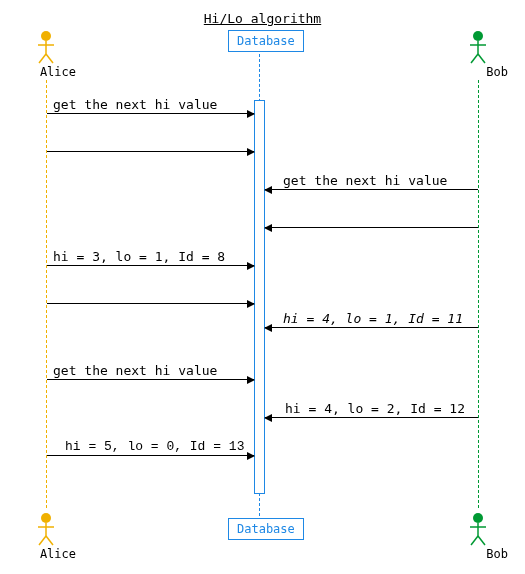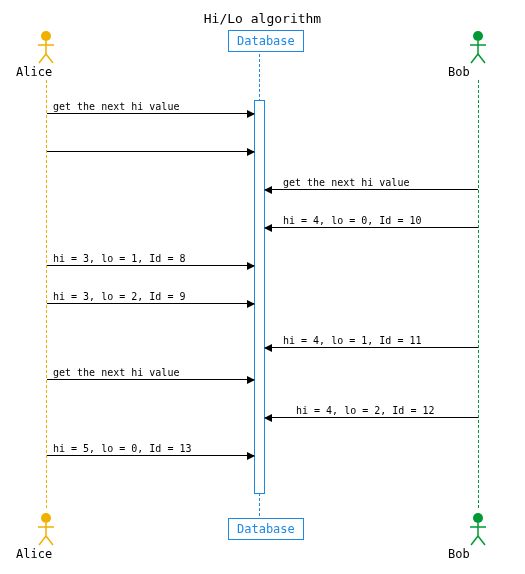--- a/index.html
+++ b/index.html
@@ -18,21 +18,21 @@
   .title {
     position: absolute;
     width: 100%;
     text-align: center;
     font-size: 13px;
   }
   
   .actor {
     position: absolute;
     width: 60px;
-    text-align: left;
+    text-align: right;
   }
   .actor svg { display:block; margin: 0 auto; }
   .actor-label { margin-top: 1px; }
   
   .lifeline {
     position: absolute;
     width: 0;
   }
   
   .db-box {
@@ -53,21 +53,21 @@
   }
   
   .msg {
     position: absolute;
     height: 16px;
   }
   .msg .label {
     position: absolute;
     bottom: 2px;
     white-space: nowrap;
-    font-size: 10px;
+    font-size: 13px;
   }
   .msg .line {
     position: absolute;
     bottom: 0;
     height: 0;
     border-top: 1.3px solid #000;
   }
   .arrow-r {
     position: absolute;
     bottom: -4px;
@@ -83,21 +83,21 @@
     border-top: 4px solid transparent;
     border-bottom: 4px solid transparent;
     border-right: 8px solid #000;
   }
 </style>
 </head>
 <body>
 
 <div class="stage">
 
-  <div class="title" style="top:11px;">Hi/Lo algorithm</div>
+  <div class="title" style="top:11px;text-decoration:underline;">Hi/Lo algorithm</div>
 
   <div class="actor" style="left:16px; top:30px;">
     <svg width="20" height="34">
       <circle cx="10" cy="6" r="5" fill="#f0b000"></circle>
       <line x1="10" y1="11" x2="10" y2="24" stroke="#f0b000" stroke-width="1.5"></line>
       <line x1="2" y1="15" x2="18" y2="15" stroke="#f0b000" stroke-width="1.5"></line>
       <line x1="10" y1="24" x2="3" y2="33" stroke="#f0b000" stroke-width="1.5"></line>
       <line x1="10" y1="24" x2="17" y2="33" stroke="#f0b000" stroke-width="1.5"></line>
     </svg>
     <div class="actor-label">Alice</div>
@@ -133,51 +133,49 @@
         <div class="arrow-r" style="right: -1px;"></div>
       </div>
       <div class="msg" style="top: 174px; left: 265px; width: 213px;">
         <div class="line" style="left: 0px; right: 0px;"></div>
         <div class="arrow-l" style="left: -1px;"></div>
         <div class="label" style="left: 18px;">get the next hi value</div>
       </div>
       <div class="msg" style="top: 212px; left: 265px; width: 213px;">
         <div class="line" style="left: 0px; right: 0px;"></div>
         <div class="arrow-l" style="left: -1px;"></div>
-        <div class="label" style="left: 18px;">hi = 4, lo = 0, Id = 10</div>
       </div>
       <div class="msg" style="top: 250px; left: 47px; width: 207px; text-align: center;">
         <div class="line" style="left: 0px; right: 0px;"></div>
         <div class="arrow-r" style="right: -1px;"></div>
         <div class="label" style="left: 6px;">hi = 3, lo = 1, Id = 8</div>
       </div>
       <div class="msg" style="top: 288px; left: 47px; width: 207px;">
         <div class="line" style="left: 0px; right: 0px;"></div>
         <div class="arrow-r" style="right: -1px;"></div>
-        <div class="label" style="left: 6px;">hi = 3, lo = 2, Id = 9</div>
-      </div>
-      <div class="msg" style="top: 332px; left: 265px; width: 213px;">
+      </div>
+      <div class="msg" style="top: 312px; left: 265px; width: 213px; font-style: italic;">
         <div class="line" style="left: 0px; right: 0px;"></div>
         <div class="arrow-l" style="left: -1px;"></div>
         <div class="label" style="left: 18px;">hi = 4, lo = 1, Id = 11</div>
       </div>
       <div class="msg" style="top: 364px; left: 47px; width: 207px;">
         <div class="line" style="left: 0px; right: 0px;"></div>
         <div class="arrow-r" style="right: -1px;"></div>
         <div class="label" style="left: 6px;">get the next hi value</div>
       </div>
       <div class="msg" style="top: 402px; left: 265px; width: 213px;">
         <div class="line" style="left: 0px; right: 0px;"></div>
         <div class="arrow-l" style="left: -1px;"></div>
-        <div class="label" style="left: 31px;">hi = 4, lo = 2, Id = 12</div>
+        <div class="label" style="left: 20px;">hi = 4, lo = 2, Id = 12</div>
       </div>
       <div class="msg" style="top: 440px; left: 47px; width: 207px;">
         <div class="line" style="left: 0px; right: 0px;"></div>
         <div class="arrow-r" style="right: -1px;"></div>
-        <div class="label" style="left: 6px;">hi = 5, lo = 0, Id = 13</div>
+        <div class="label" style="left: 18px; font-family: Liberation Mono, monospace;">hi = 5, lo = 0, Id = 13</div>
       </div>
     </div>
 
   <div class="db-box" style="left:228px; top:518px;">Database</div>
 
   <div class="actor" style="left:16px; top:512px;">
     <svg width="20" height="34">
       <circle cx="10" cy="6" r="5" fill="#f0b000"></circle>
       <line x1="10" y1="11" x2="10" y2="24" stroke="#f0b000" stroke-width="1.5"></line>
       <line x1="2" y1="15" x2="18" y2="15" stroke="#f0b000" stroke-width="1.5"></line>

